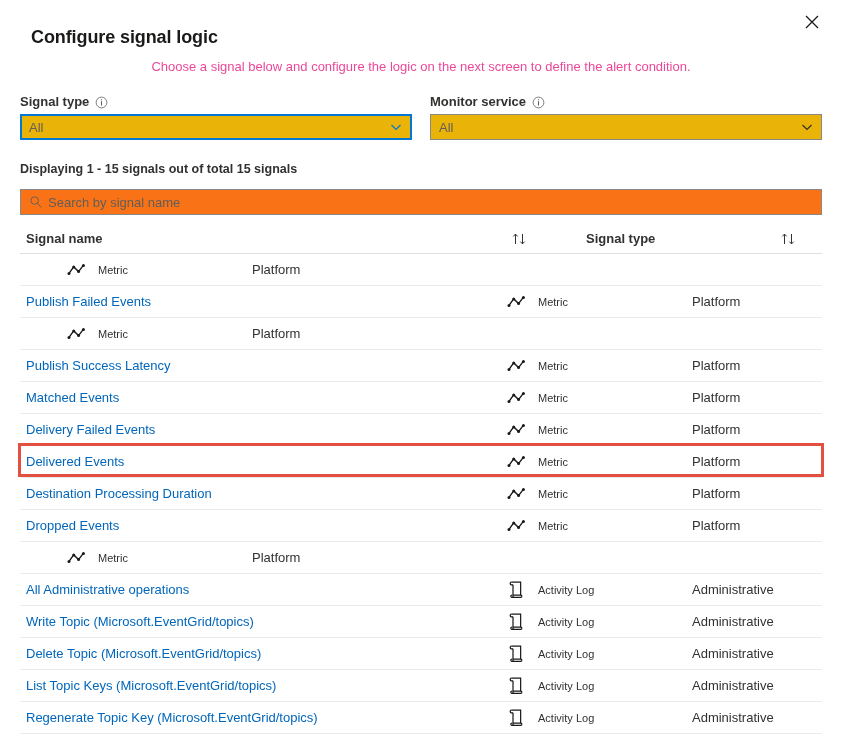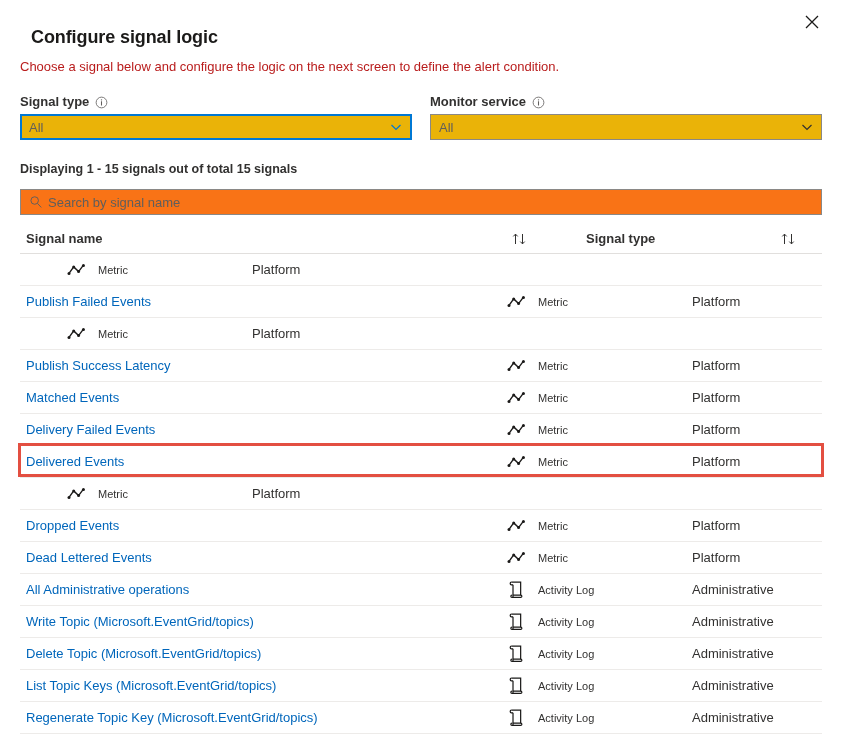--- a/index.html
+++ b/index.html
@@ -38,23 +38,24 @@
     border: none;
     cursor: pointer;
     padding: 0;
   }
   .close-btn svg { display: block; }
 
   
   .description {
     padding: 0 20px;
     font-size: 13px;
-    color: #b91c1c;
+    color: #ec4899;
     line-height: 18px;
     margin-top: 12px;
+    text-align: center;
   }
 
   
   .filters {
     display: flex;
     padding: 0 20px;
     margin-top: 18px;
     gap: 18px;
   }
   .filter-group {
@@ -440,20 +441,23 @@
             </svg>
           </span>
           <span class="type-text">Metric</span>
         </div>
         <div class="c-sort2"></div>
         <div class="c-monitor">
           <span class="monitor-text">Platform</span>
         </div>
       </div>
       <div class="t-row">
+        <div class="c-name">
+          <a class="signal-link">Destination Processing Duration</a>
+        </div>
         <div class="c-sort1"></div>
         <div class="c-type">
           <span class="type-icon">
             <svg width="19" height="15" viewBox="0 0 20 16" aria-hidden="true">
               <path d="M2 12.2 L7 5.2 L12.2 10.2 L17.2 3.6" stroke="#1b1a19" stroke-width="1.5" fill="none" stroke-linejoin="round"></path>
               <circle cx="2" cy="12.2" r="1.6" fill="#1b1a19"></circle>
               <circle cx="7" cy="5.2" r="1.6" fill="#1b1a19"></circle>
               <circle cx="12.2" cy="10.2" r="1.6" fill="#1b1a19"></circle>
               <circle cx="17.4" cy="3.7" r="1.6" fill="#1b1a19"></circle>
             </svg>
@@ -481,23 +485,20 @@
             </svg>
           </span>
           <span class="type-text">Metric</span>
         </div>
         <div class="c-sort2"></div>
         <div class="c-monitor">
           <span class="monitor-text">Platform</span>
         </div>
       </div>
       <div class="t-row">
-        <div class="c-name">
-          <a class="signal-link">Dead Lettered Events</a>
-        </div>
         <div class="c-sort1"></div>
         <div class="c-type">
           <span class="type-icon">
             <svg width="19" height="15" viewBox="0 0 20 16" aria-hidden="true">
               <path d="M2 12.2 L7 5.2 L12.2 10.2 L17.2 3.6" stroke="#1b1a19" stroke-width="1.5" fill="none" stroke-linejoin="round"></path>
               <circle cx="2" cy="12.2" r="1.6" fill="#1b1a19"></circle>
               <circle cx="7" cy="5.2" r="1.6" fill="#1b1a19"></circle>
               <circle cx="12.2" cy="10.2" r="1.6" fill="#1b1a19"></circle>
               <circle cx="17.4" cy="3.7" r="1.6" fill="#1b1a19"></circle>
             </svg>

